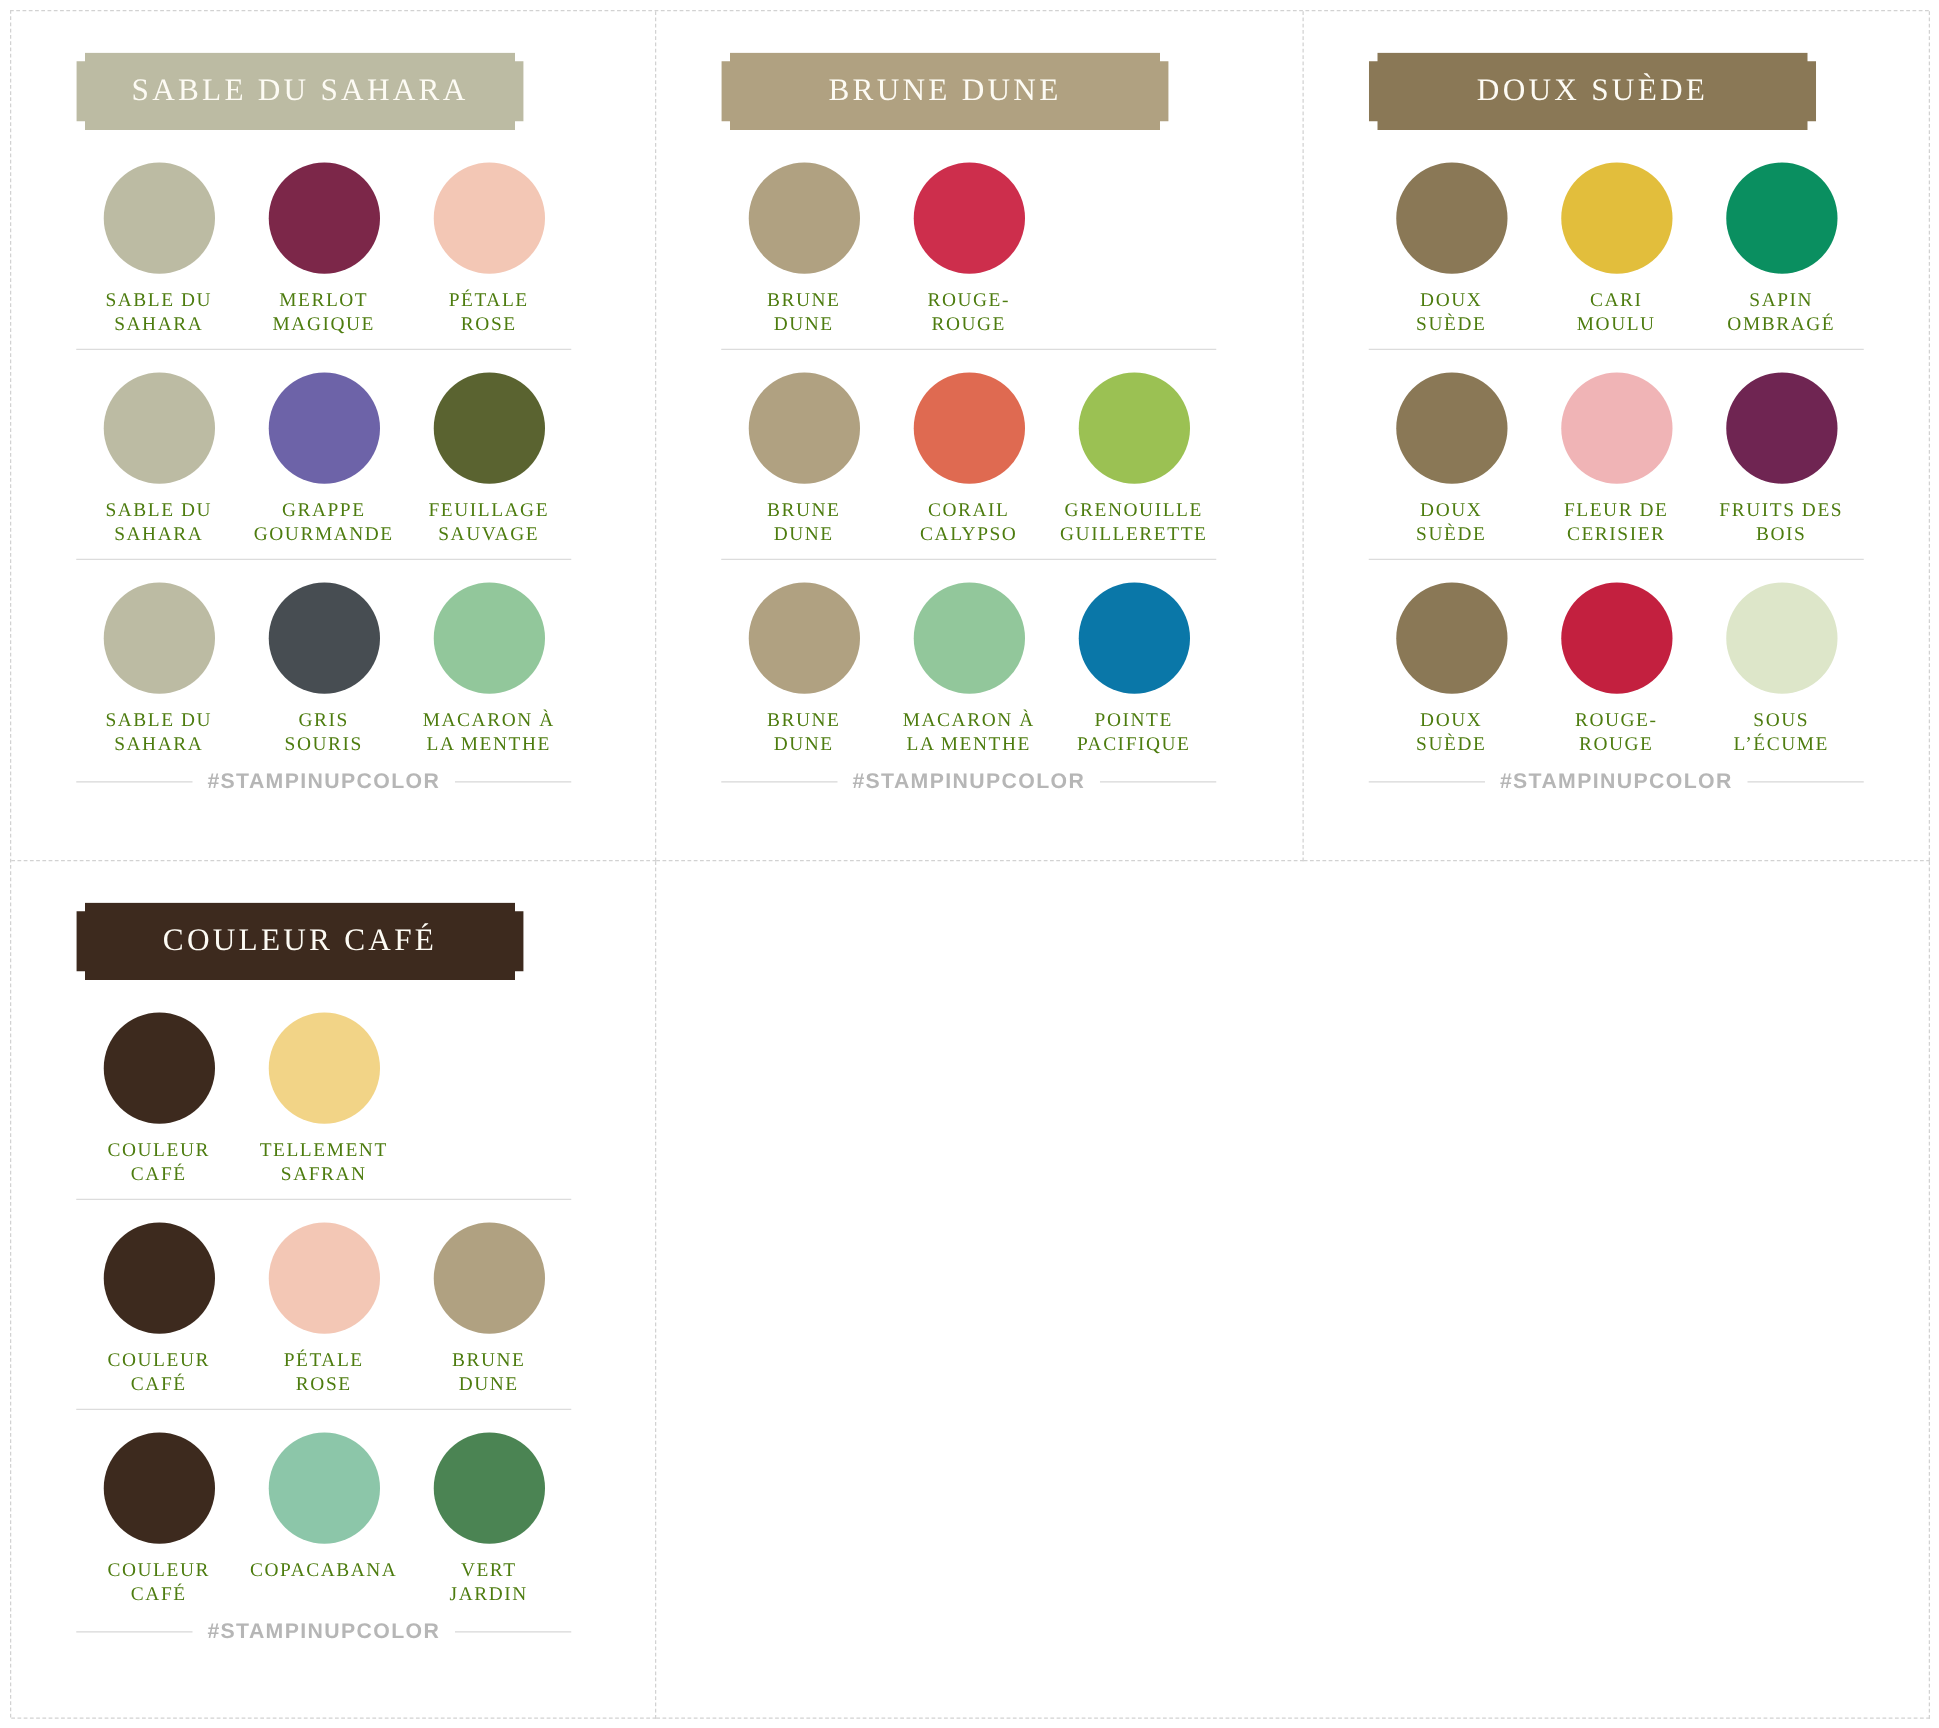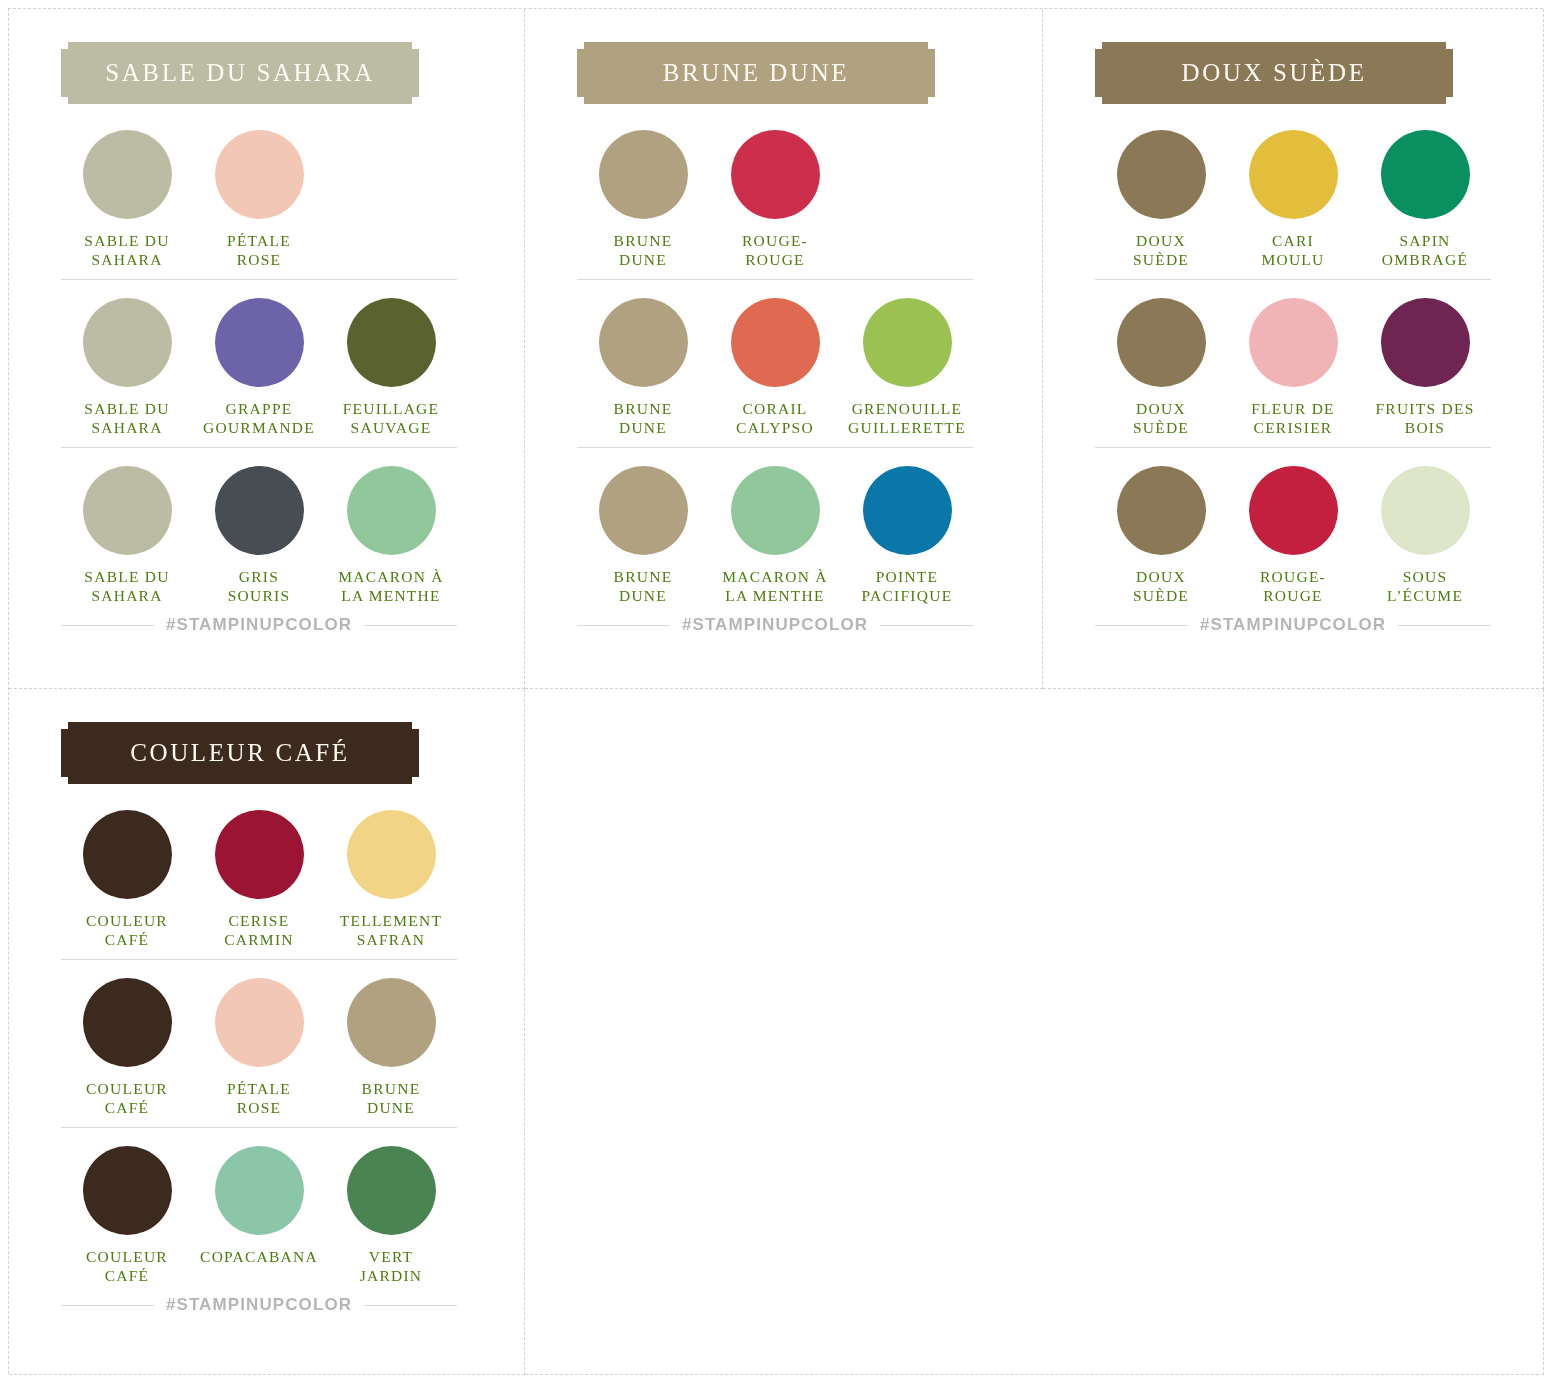--- a/index.html
+++ b/index.html
@@ -136,20 +136,25 @@
         <div class="card">
           <div class="banner" style="background: rgb(188, 187, 163); color: rgb(253, 251, 244);">SABLE DU SAHARA</div>
           <div class="rows">
             <div class="row">
               <div class="swatch">
                 <div class="dot" style="background: rgb(188, 187, 163);"></div>
                 <div class="dot-label">SABLE DU
 SAHARA</div>
               </div>
               <div class="swatch">
+                <div class="dot" style="background: rgb(124, 39, 73);"></div>
+                <div class="dot-label">MERLOT
+MAGIQUE</div>
+              </div>
+              <div class="swatch">
                 <div class="dot" style="background: rgb(243, 199, 181);"></div>
                 <div class="dot-label">PÉTALE
 ROSE</div>
               </div>
             </div>
             <div class="row">
               <div class="swatch">
                 <div class="dot" style="background: rgb(188, 187, 163);"></div>
                 <div class="dot-label">SABLE DU
 SAHARA</div>
@@ -315,25 +320,20 @@
         <div class="card">
           <div class="banner" style="background: rgb(61, 42, 30); color: rgb(253, 251, 244);">COULEUR CAFÉ</div>
           <div class="rows">
             <div class="row">
               <div class="swatch">
                 <div class="dot" style="background: rgb(61, 42, 30);"></div>
                 <div class="dot-label">COULEUR
 CAFÉ</div>
               </div>
               <div class="swatch">
-                <div class="dot" style="background: rgb(156, 20, 52);"></div>
-                <div class="dot-label">CERISE
-CARMIN</div>
-              </div>
-              <div class="swatch">
                 <div class="dot" style="background: rgb(242, 212, 135);"></div>
                 <div class="dot-label">TELLEMENT
 SAFRAN</div>
               </div>
             </div>
             <div class="row">
               <div class="swatch">
                 <div class="dot" style="background: rgb(61, 42, 30);"></div>
                 <div class="dot-label">COULEUR
 CAFÉ</div>

